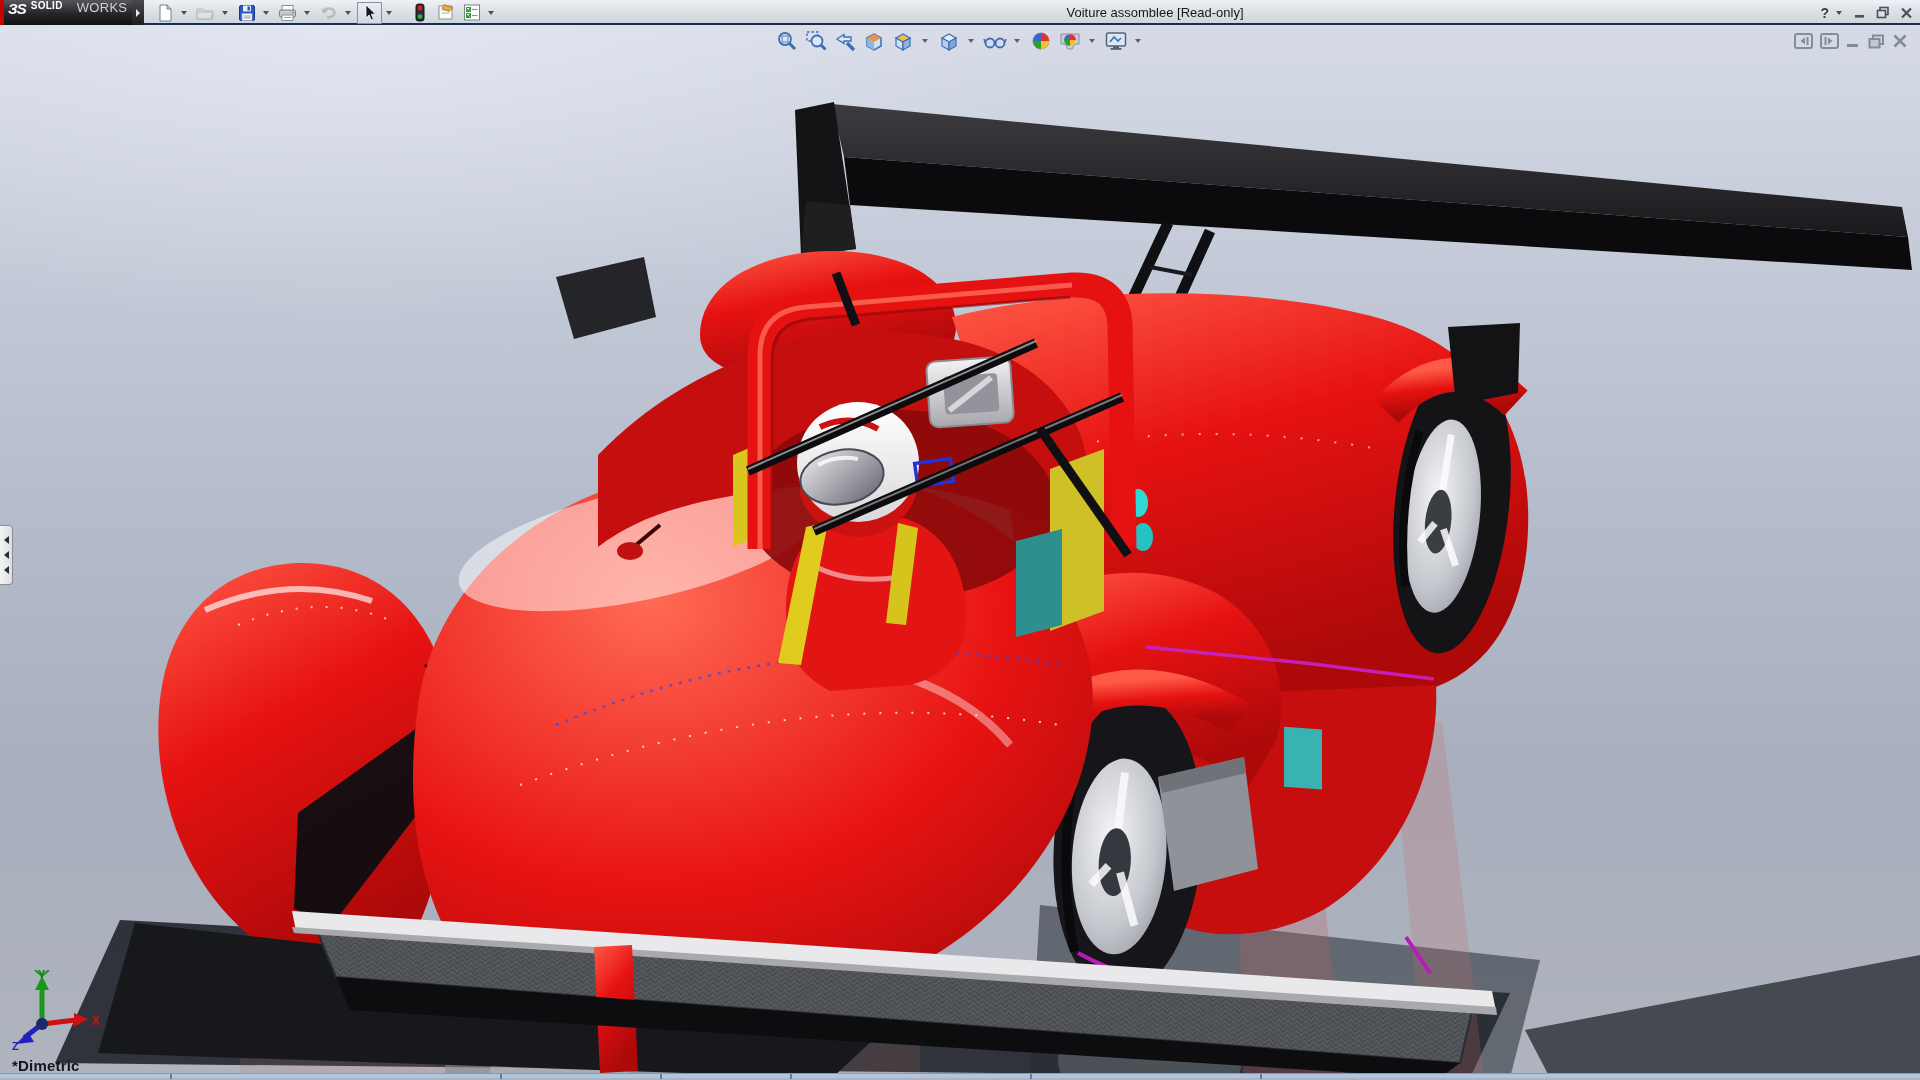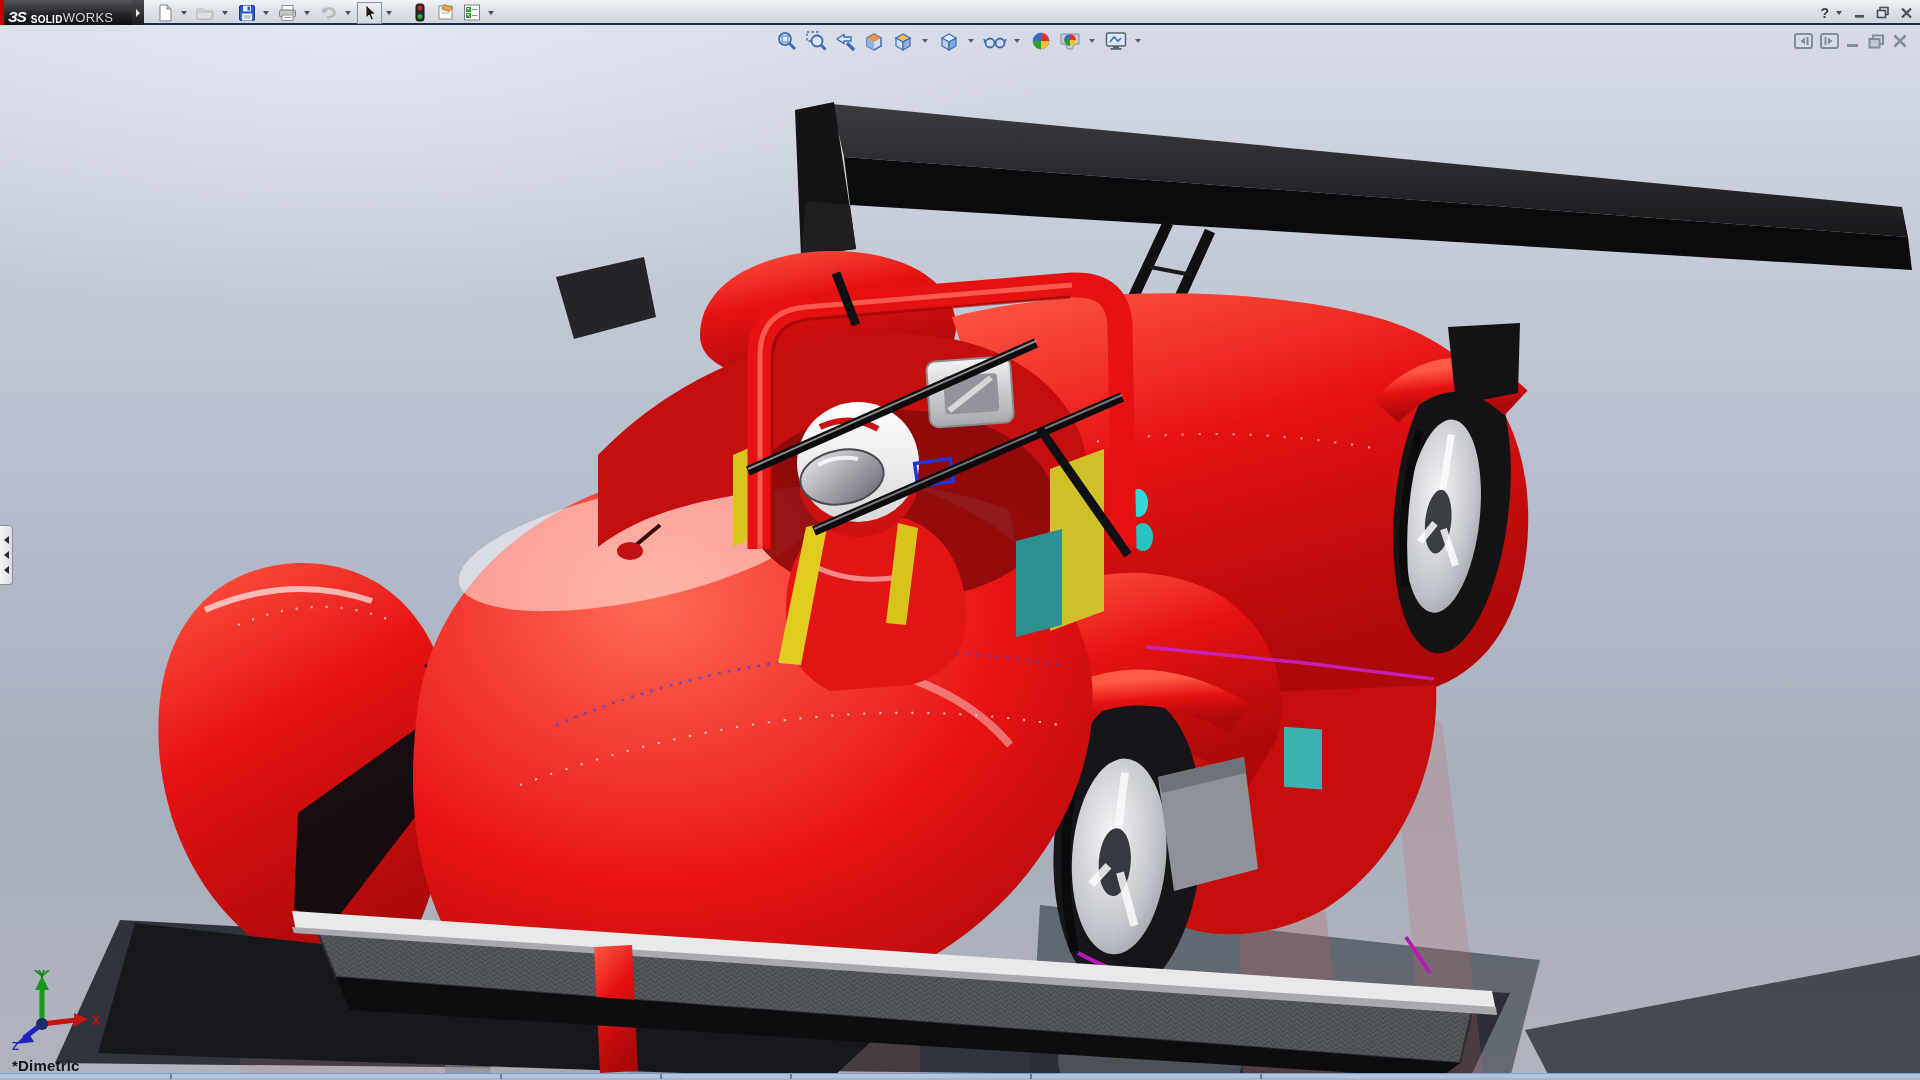--- a/index.html
+++ b/index.html
@@ -5,25 +5,25 @@
   * { margin:0; padding:0; box-sizing:border-box; }
   html,body { width:1920px; height:1080px; overflow:hidden;
     font-family:"Liberation Sans", sans-serif; background:#aeb3bd; }
 
   
   .titlebar { position:relative; width:1920px; height:25px;
     background:linear-gradient(180deg,#eff2f5 0%,#dde2e8 45%,#cfd5dc 100%);
     border-bottom:2px solid #1d2c47; z-index:50; }
   .logo-panel { position:absolute; left:0; top:0; height:25px; width:132px;
     background:linear-gradient(180deg,#55555a 0%,#26262a 55%,#101013 100%);
-    display:flex; align-items:flex-end; padding-left:8px; }
+    display:flex; align-items:flex-start; padding-left:8px; }
   .logo-red { position:absolute; left:0; top:0; width:4px; height:25px; background:#c40000; }
   .logo-mark { color:#fff; font-weight:700; font-style:italic; font-size:15px; margin-right:5px; letter-spacing:-1px; }
   .logo-solid { color:#fff; font-weight:700; font-size:10px; letter-spacing:.3px; }
-  .logo-works { color:#cfd2d6; font-weight:400; font-size:13px; letter-spacing:.3px; }
+  .logo-works { color:#cfd2d6; font-weight:400; font-size:13px; letter-spacing:.3px;margin-left:14px; }
   .logo-expander { position:absolute; left:132px; top:0; width:12px; height:25px;
     background:linear-gradient(180deg,#4a4a4e,#1c1c1f); display:flex; align-items:center; justify-content:center; }
   .logo-expander::after { content:""; border-left:4px solid #e8e8e8; border-top:4px solid transparent; border-bottom:4px solid transparent; }
 
   .tb-icons { position:absolute; left:152px; top:0; height:25px; display:flex; align-items:center; gap:1px; }
   .tbtn { width:25px; height:22px; display:flex; align-items:center; justify-content:center; border:1px solid transparent; }
   .tbtn.pressed { background:linear-gradient(180deg,#e9edf2,#d3dae2); border:1px solid #8294a8; }
   .tbtn.disabled { opacity:.45; filter:grayscale(.8); }
   .caret { width:11px; height:22px; display:flex; align-items:center; justify-content:center; margin-right:3px; }
   .caret::after { content:""; border-left:3.5px solid transparent; border-right:3.5px solid transparent; border-top:4px solid #4a4f57; }
@@ -160,20 +160,21 @@
         <path d="M5,6.5 l1.4,1.4 l2.2,-3" fill="none" stroke="#1f8f1f" stroke-width="1.2"></path>
         <rect x="4.5" y="10.5" width="4" height="4" fill="#e8f4e8" stroke="#2e9e2e" stroke-width="1"></rect>
         <path d="M5,12.5 l1.4,1.4 l2.2,-3" fill="none" stroke="#1f8f1f" stroke-width="1.2"></path>
         <line x1="10" y1="6.5" x2="15.5" y2="6.5" stroke="#8a94a0" stroke-width="1.2"></line>
         <line x1="10" y1="12.5" x2="15.5" y2="12.5" stroke="#8a94a0" stroke-width="1.2"></line>
       </svg>
     </div>
       <div class="caret"></div>
   </div>
 
+  <div class="title-text">Voiture assomblee [Read-only]</div>
 
   <div class="win-controls">
     <span class="help-q">?</span>
     <div class="caret"></div>
     <div class="wbtn">
       <svg width="13" height="12" viewBox="0 0 13 12">
         <rect x="1" y="8" width="9" height="2.6" fill="#4a505a"></rect>
       </svg>
     </div>
     <div class="wbtn">

